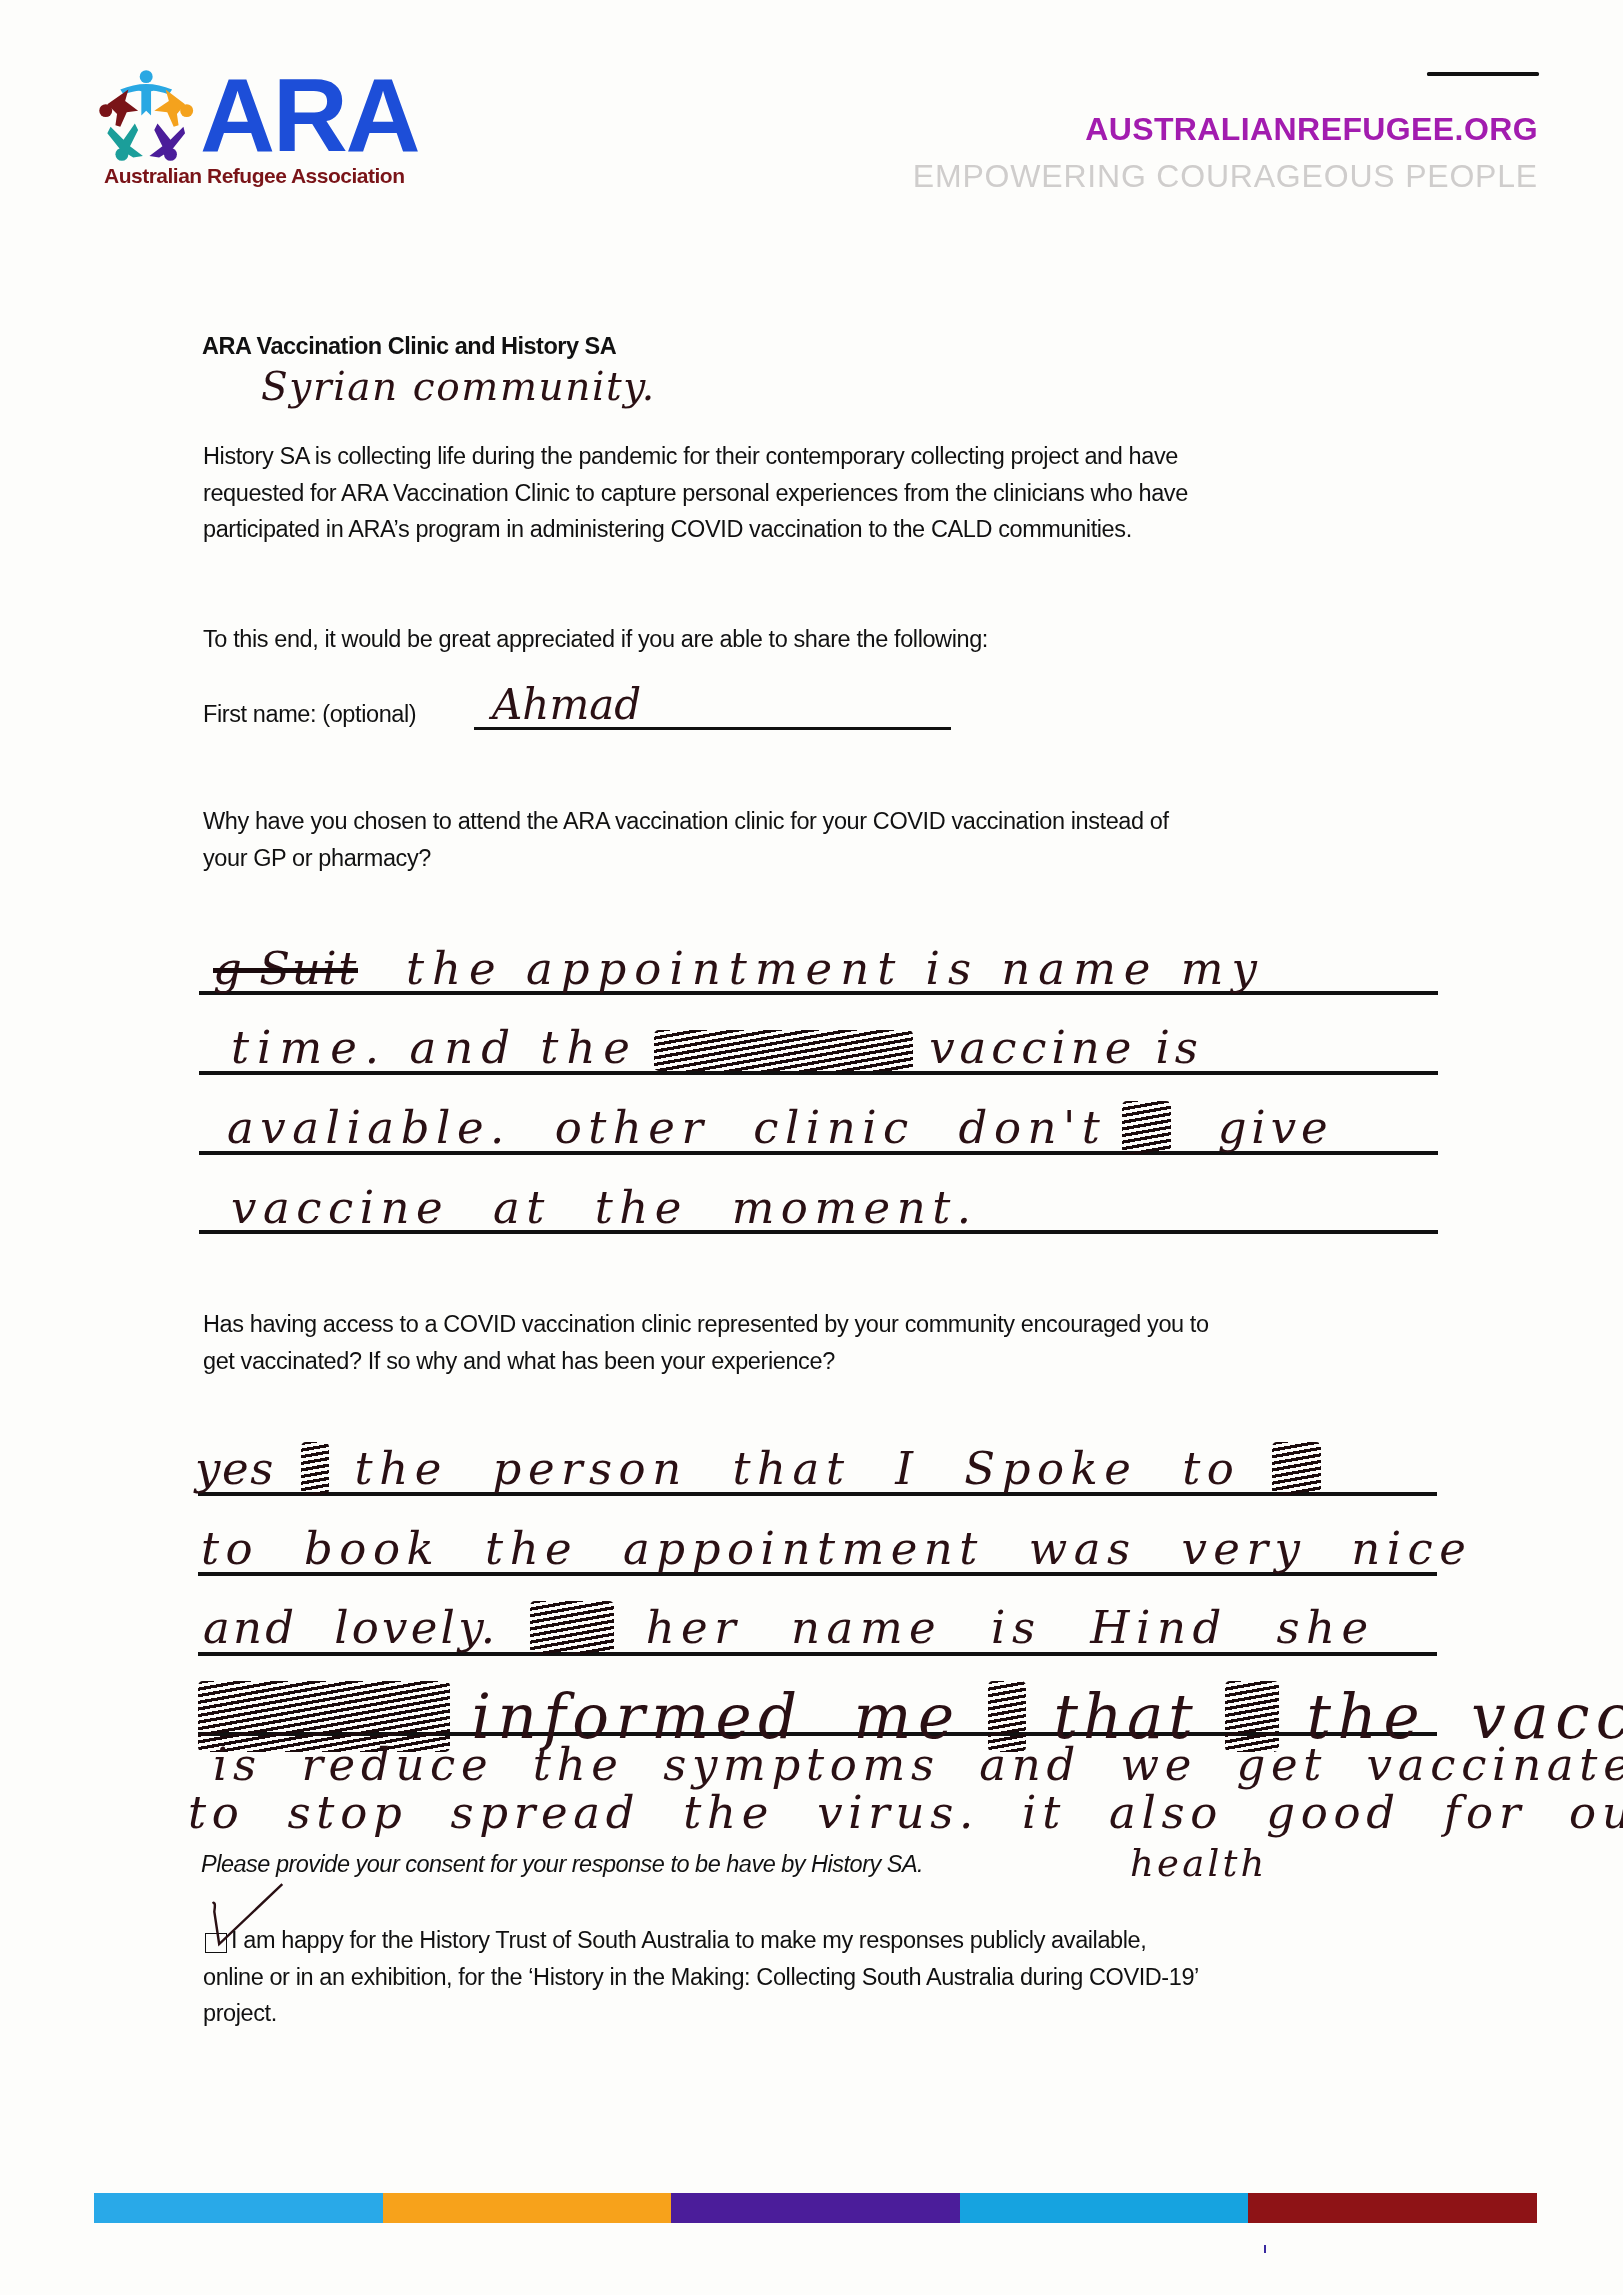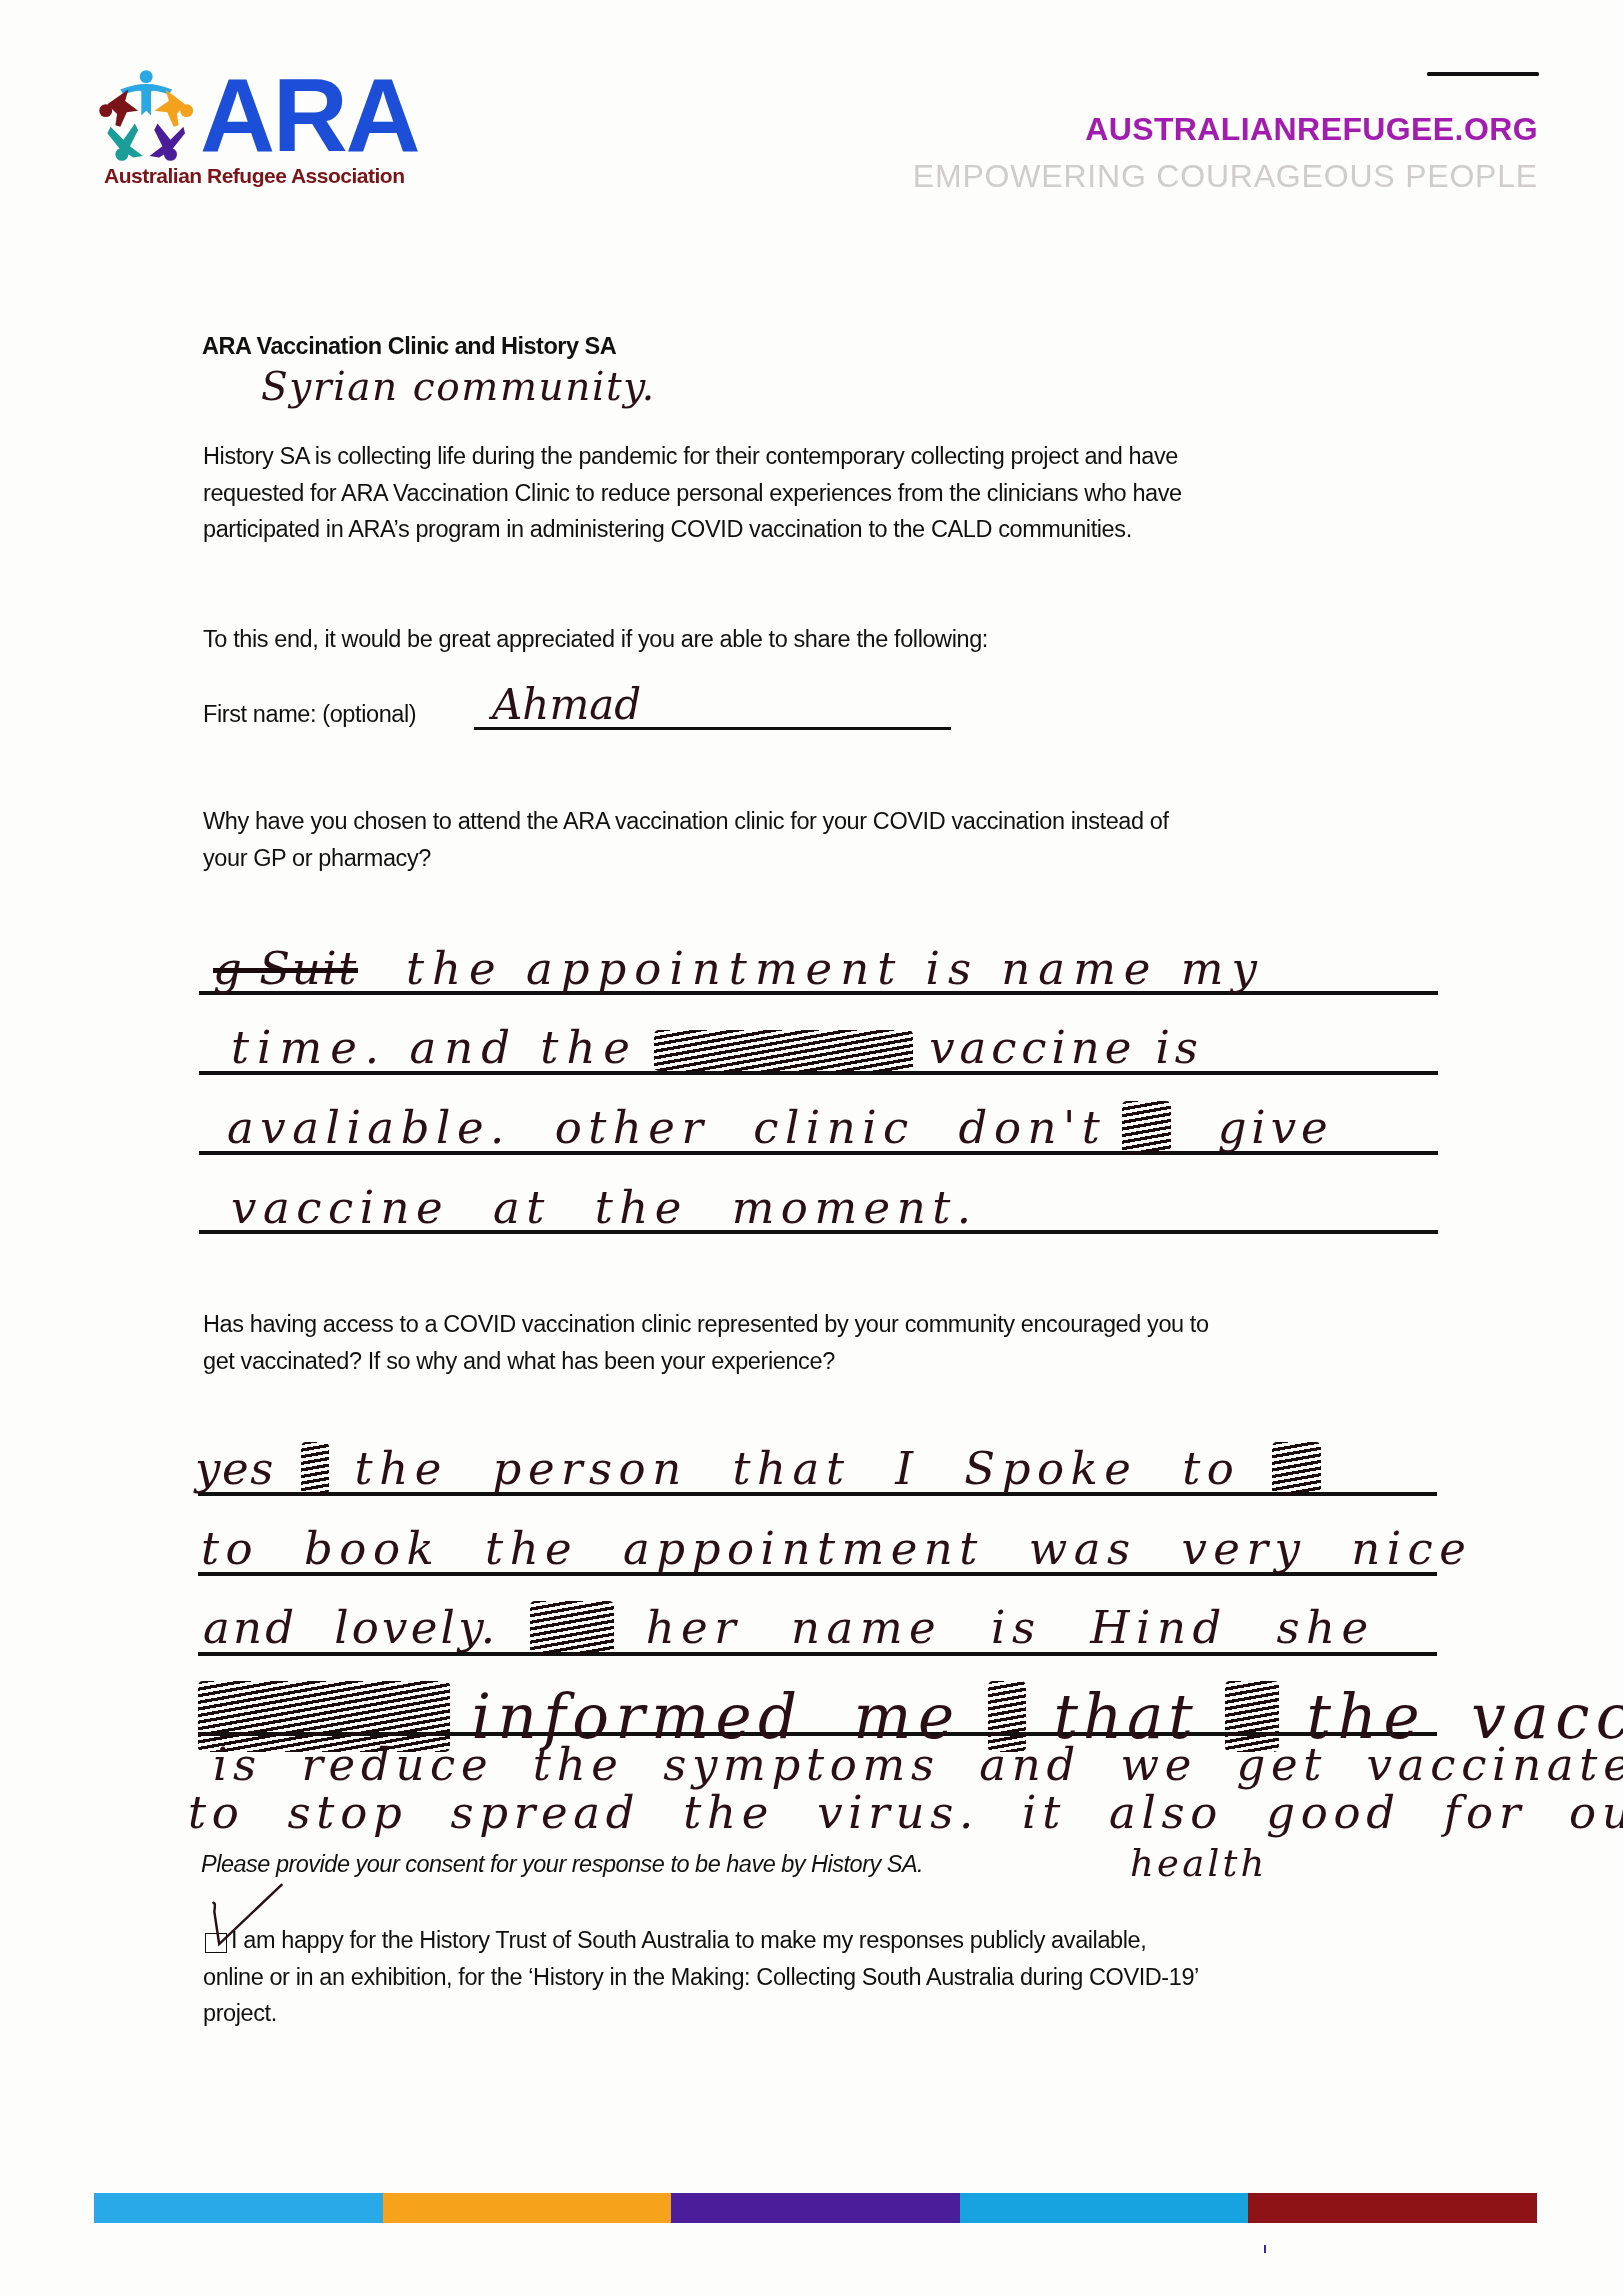--- a/index.html
+++ b/index.html
@@ -53,21 +53,21 @@
 <div class="abs logo-sub">Australian Refugee Association</div>
 <div class="abs top-rule"></div>
 <div class="abs site-url">AUSTRALIANREFUGEE.ORG</div>
 <div class="abs tagline">EMPOWERING COURAGEOUS PEOPLE</div>
 
 <div class="abs doc-title">ARA Vaccination Clinic and History SA</div>
 <div class="hand" style="left:261px; top:364px; font-size:39px;">Syrian community.</div>
 
 <div class="body-text">
   <div class="para-line" style="top:445px;">History SA is collecting life during the pandemic for their contemporary collecting project and have</div>
-  <div class="para-line" style="top:482px;">requested for ARA Vaccination Clinic to reduce personal experiences from the clinicians who have</div>
+  <div class="para-line" style="top:482px;">requested for ARA Vaccination Clinic to capture personal experiences from the clinicians who have</div>
   <div class="para-line" style="top:518px;">participated in ARA’s program in administering COVID vaccination to the CALD communities.</div>
   <div class="para-line" style="top:628px;">To this end, it would be great appreciated if you are able to share the following:</div>
   <div class="para-line" style="top:703px;">First name: (optional)</div>
 </div>
 
 <div>
   <div class="rule" style="left:474px; top:727px; width:477px; height:3.2px;"></div>
   <div class="hand" style="left:492px; top:680px; font-size:42px; letter-spacing:0;">Ahmad</div>
 </div>
 

